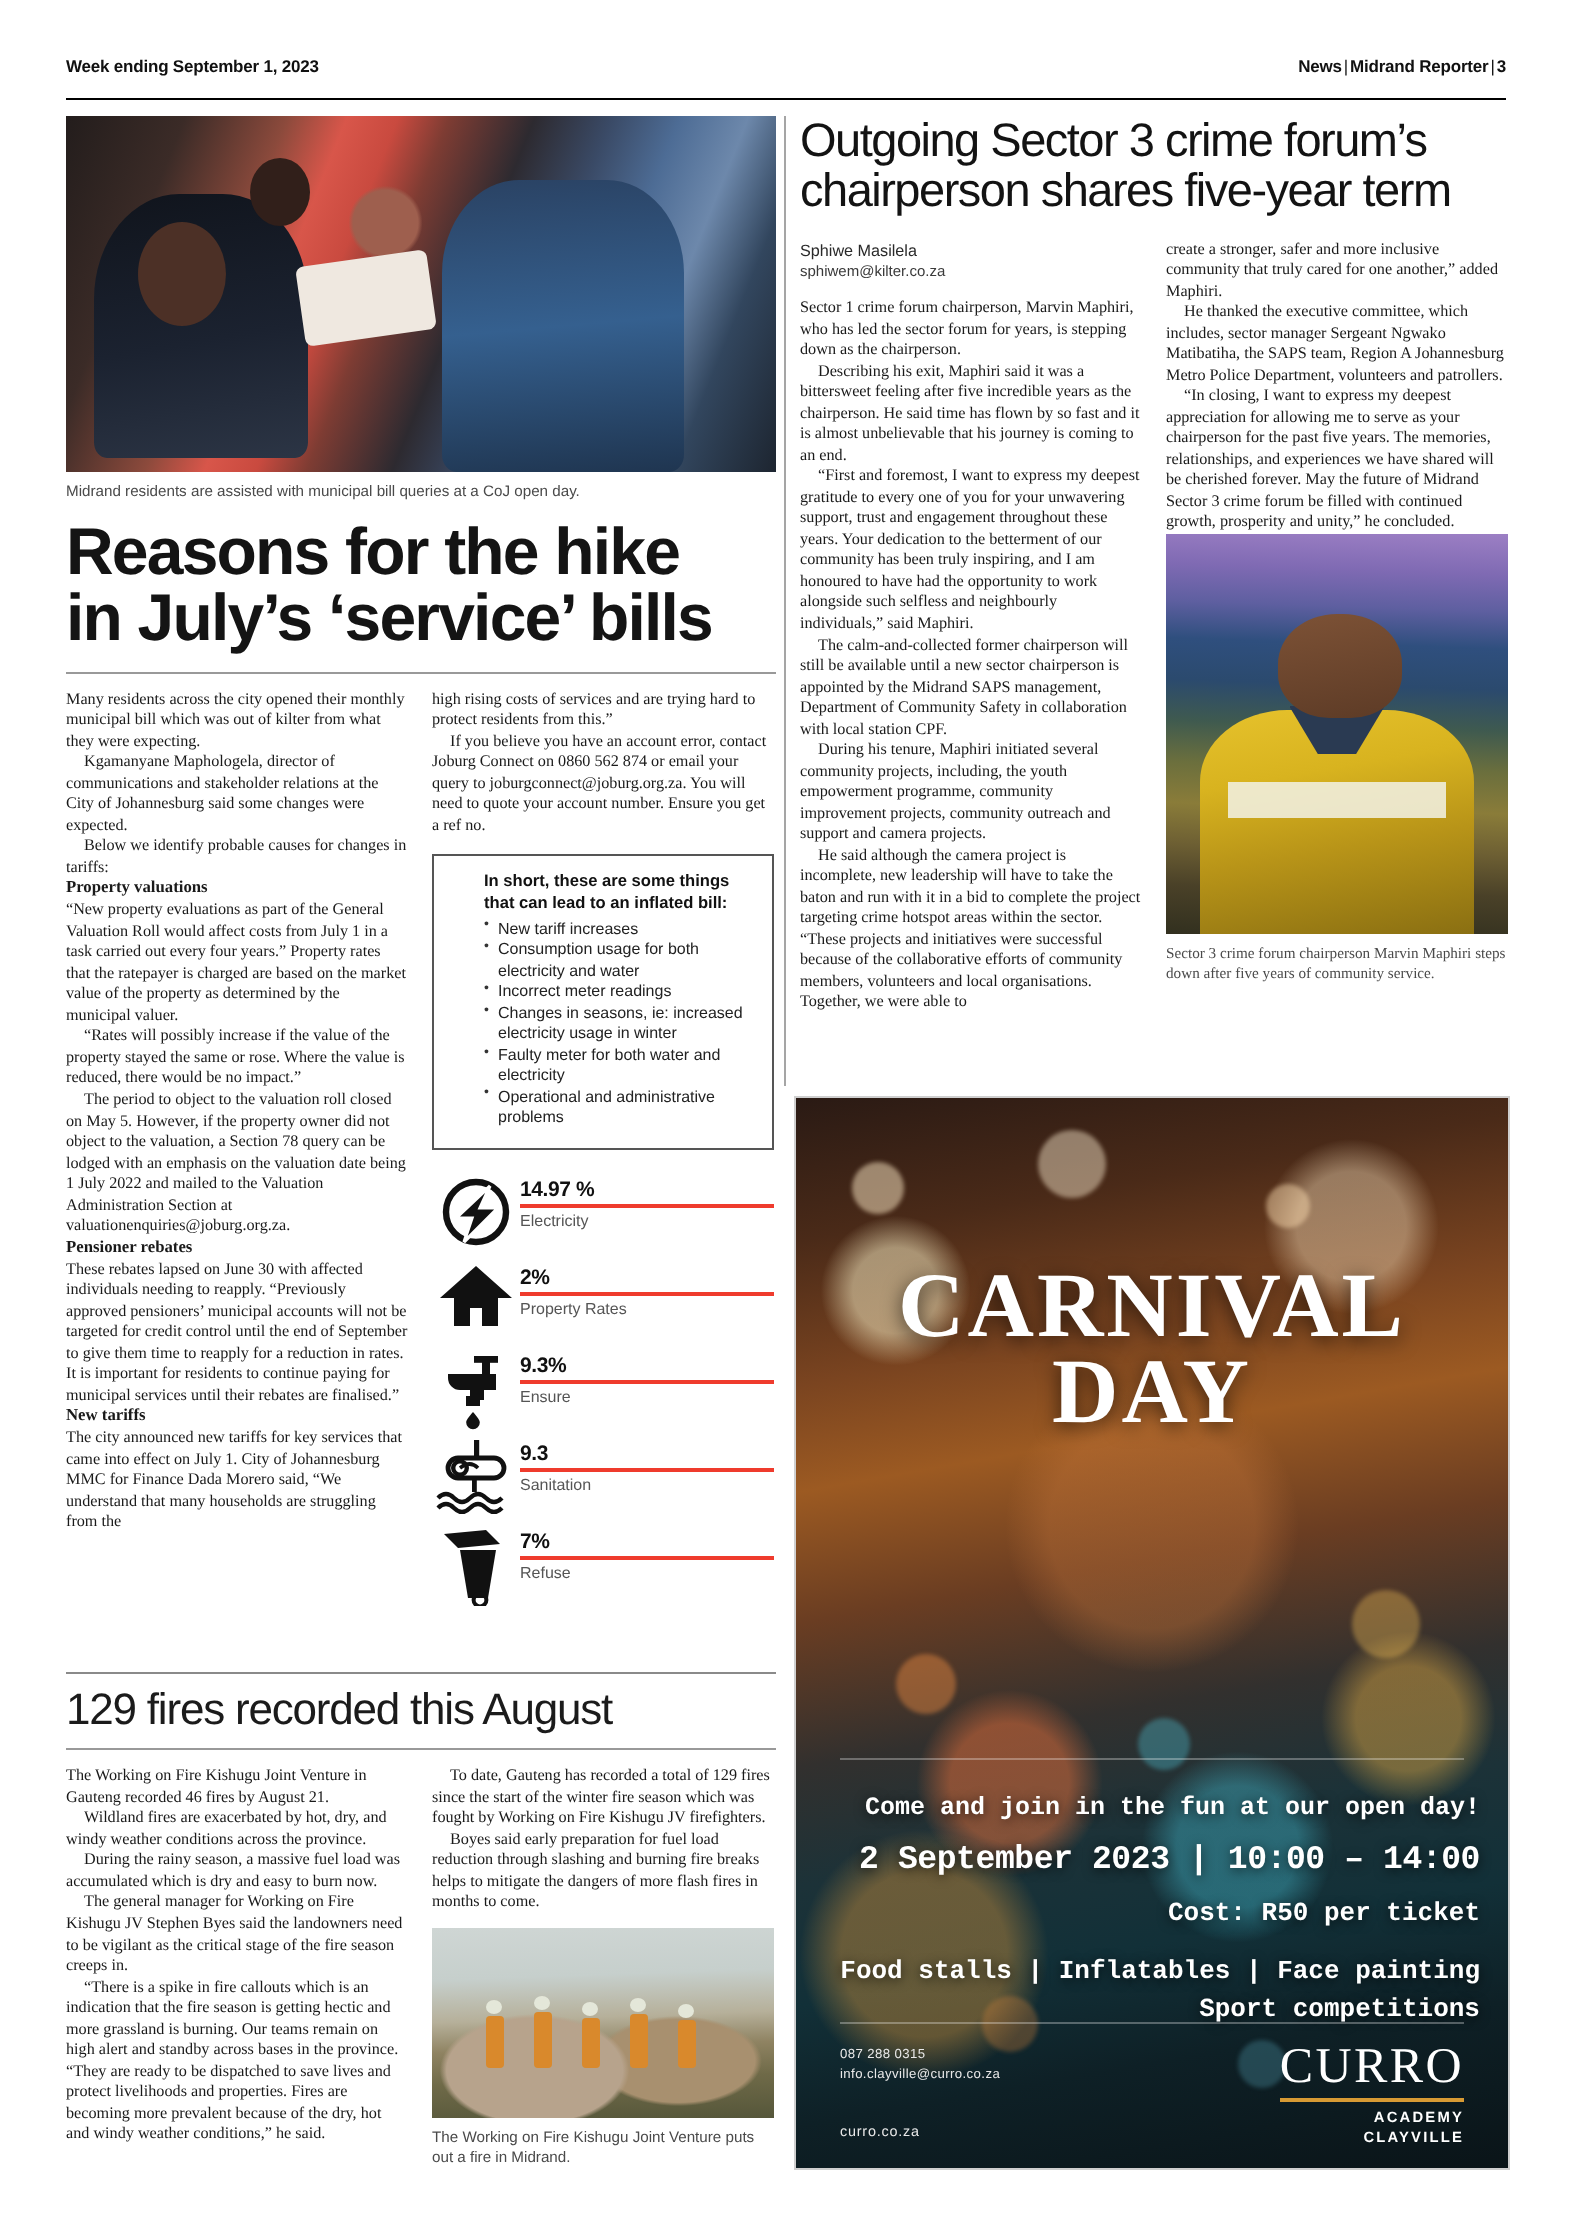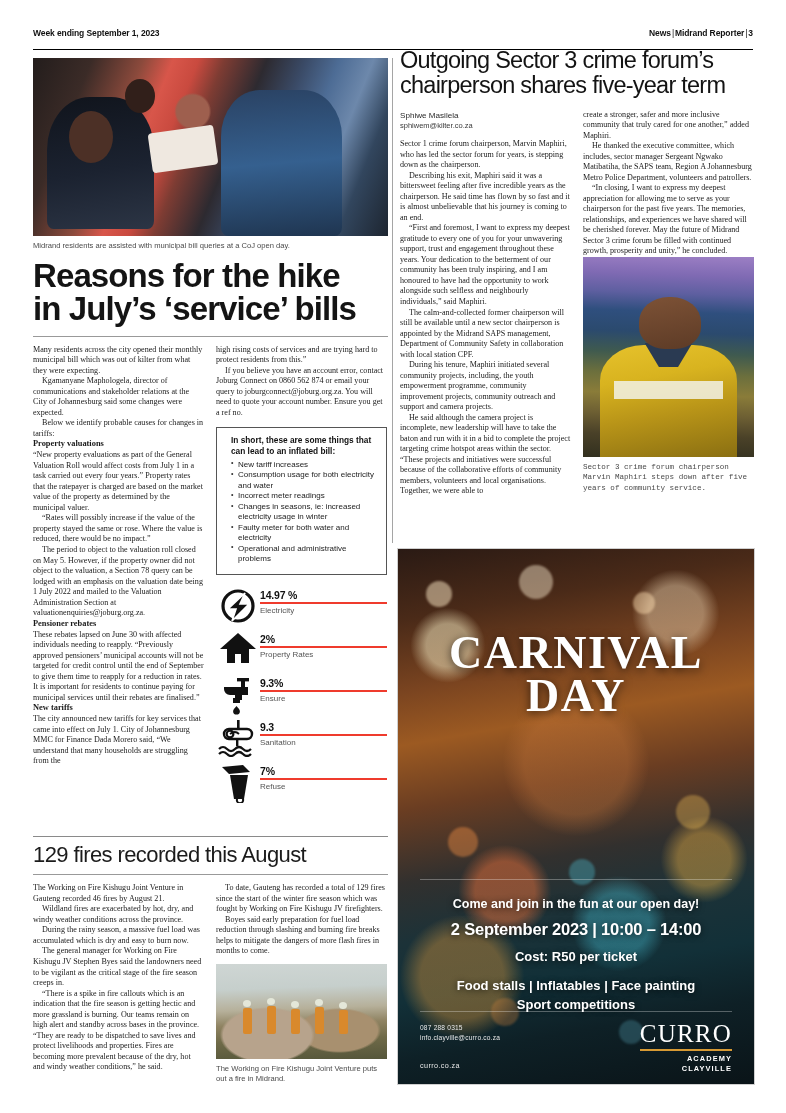--- a/index.html
+++ b/index.html
@@ -74,21 +74,21 @@
     font-family: "Liberation Serif", serif;
     font-size: 8.1px; line-height: 1.30; color: #1a1a1a;
     text-align: left;
   }
   .body-text p { margin: 0; text-indent: 9px; }
   .body-text p.noindent { text-indent: 0; }
   .body-text p.subhead { text-indent: 0; font-weight: bold; font-size: 8.4px; }
 
   
   .bill-box {
-    border: 0.9px solid #555; padding: 7px 8px 9px 14px; margin-top: 9px;
+    border: 0.9px solid #555; padding: 7px 8px 9px 25px; margin-top: 9px;
     font-family: "Liberation Sans", sans-serif;
   }
   .bill-box-title { font-size: 8.3px; font-weight: bold; color: #111; line-height: 1.28; margin-bottom: 3px; }
   .bill-box ul { list-style: none; }
   .bill-box li {
     font-size: 8px; color: #222; line-height: 1.28; padding-left: 7px;
     position: relative; margin-bottom: 0.5px;
   }
   .bill-box li::before {
     content: "\2022"; position: absolute; left: 0; top: -0.5px; font-size: 7px; color: #333;
@@ -120,21 +120,21 @@
     background:
       radial-gradient(ellipse at 30% 75%, #b7a38c 0 26%, transparent 28%),
       radial-gradient(ellipse at 72% 70%, #a8906f 0 22%, transparent 24%),
       linear-gradient(178deg, #cfd6d4 0%, #c6cfcc 26%, #b6b09a 47%, #8f8362 62%, #6f6a48 78%, #55563a 100%);
     position: relative; overflow: hidden;
   }
   .ff { position: absolute; background: #d9892c; border-radius: 2px; }
   .ff-h { position: absolute; background: #e4e7d9; border-radius: 50%; }
 
   
-  .right-col { position: absolute; left: 400px; top: 48px; width: 355px; }
+  .right-col { position: absolute; left: 400px; top: 58px; width: 355px; }
   .vdivider { position: absolute; left: 392px; top: 58px; width: 0; height: 485px; border-left: 0.8px solid #a5a5a5; }
 
   .headline-right {
     font-family: "Liberation Sans", sans-serif;
     font-size: 23.5px; line-height: 1.08; letter-spacing: -0.75px;
     color: #131313; margin-bottom: 11px; font-weight: normal;
   }
   .byline {
     font-family: "Liberation Sans", sans-serif;
     font-size: 8.1px; line-height: 1.38; color: #2a2a2a; margin-bottom: 8px;
@@ -162,21 +162,21 @@
     position: absolute; left: 18%; top: 62%; width: 64%; height: 9%;
     background: #f2f2e8; opacity: .85;
   }
   .mv-collar {
     position: absolute; left: 36%; top: 43%; width: 28%; height: 12%;
     background: #2a3a52; transform: rotate(0deg);
     clip-path: polygon(0 0, 100% 0, 70% 100%, 30% 100%);
   }
 
   .caption-right {
-    font-family: Liberation Mono, monospace;
+    font-family: Liberation Serif, serif;
     font-size: 7.6px; color: #4a4a4a; line-height: 1.38; margin-top: 5px;
   }
 
   
   .ad {
     position: absolute; left: 397px; top: 548px; width: 358px; height: 537px;
     overflow: hidden;
     background:
       radial-gradient(circle at 14% 18%, rgba(240,230,190,.55) 0 4%, transparent 7%),
       radial-gradient(circle at 78% 12%, rgba(255,235,200,.4) 0 5%, transparent 8%),
@@ -193,22 +193,22 @@
   .ad-title {
     position: absolute; left: 0; right: 0; top: 82px;
     text-align: center; color: #fff;
     font-family: "Liberation Serif", serif; font-weight: bold;
     font-size: 46px; letter-spacing: 1.5px; line-height: 0.94;
     text-shadow: 0 2px 10px rgba(0,0,0,.65);
   }
   .ad-title .l2 { display: block; font-size: 46px; }
   .ad-body {
     position: absolute; left: 14px; right: 14px; top: 348px;
-    text-align: center; color: #fff;
-    font-family: Liberation Sans, sans-serif;
+    text-align: right; color: #fff;
+    font-family: Liberation Mono, monospace;
     text-shadow: 0 1px 6px rgba(0,0,0,.7);
   }
   .ad-line1 { font-size: 12.5px; font-weight: bold; margin-bottom: 9px; }
   .ad-line2 { font-size: 16.5px; font-weight: bold; margin-bottom: 10px; letter-spacing: -0.2px; }
   .ad-line3 { font-size: 13px; font-weight: bold; margin-bottom: 13px; }
   .ad-line4 { font-size: 13px; font-weight: bold; line-height: 1.45; }
   .ad-hr { position: absolute; left: 22px; right: 22px; top: 330px; height: 1px; background: rgba(255,255,255,.3); }
   .ad-hr2 { position: absolute; left: 22px; right: 22px; top: 462px; height: 1px; background: rgba(255,255,255,.3); }
   .ad-contact {
     position: absolute; left: 22px; top: 474px;

